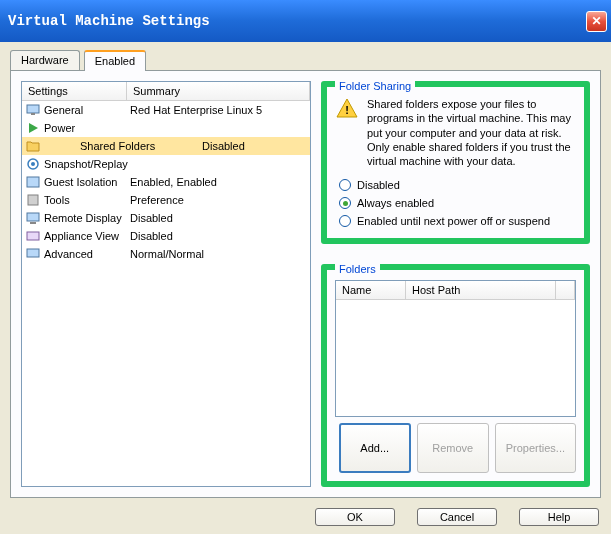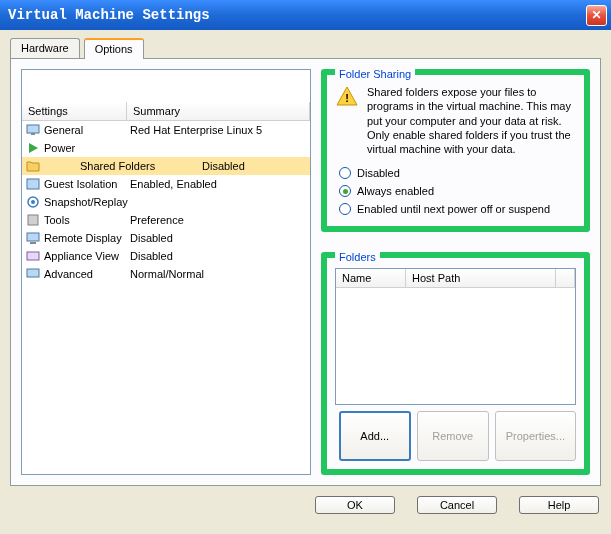--- a/index.html
+++ b/index.html
@@ -1,27 +1,27 @@
 <!DOCTYPE html>
 <html><head>
 <meta charset="utf-8">
 <style>
 * { box-sizing: border-box; font-family: Tahoma, sans-serif; font-size: 11px; }
 body { margin: 0; background: #ece9d8; width: 611px; height: 534px; overflow: hidden; }
-.titlebar { background: linear-gradient(to bottom, #3a8cff 0%, #1e6bd8 50%, #1459c4 100%); height: 30px; display: flex; align-items: center; padding: 0 4px 0 8px; }
+.titlebar { background: linear-gradient(to bottom, #3a8cff 0%, #1e6bd8 50%, #1459c4 100%); height: 42px; display: flex; align-items: center; padding: 0 4px 0 8px; }
 .titlebar-title { color: #fff; font-family: "Courier New", monospace; font-size: 14px; font-weight: bold; flex: 1; }
 .close-btn { width: 21px; height: 21px; background: linear-gradient(to bottom, #f8a898, #e8513c 50%, #c93320); border: 1px solid #fff; border-radius: 3px; color: #fff; display: flex; align-items: center; justify-content: center; font-weight: bold; font-size: 12px; cursor: pointer; }
 .content { padding: 8px 10px; }
 .tabs { display: flex; border-bottom: 1px solid #919b9c; margin-bottom: -1px; }
 .tab { padding: 3px 10px; border: 1px solid #919b9c; border-bottom: none; background: #f4f3ee; margin-right: 4px; border-radius: 3px 3px 0 0; cursor: pointer; position: relative; }
 .tab.active { background: #fcfcfe; border-top: 2px solid #ffa020; z-index: 2; margin-bottom: -1px; padding-bottom: 4px; }
 .tab-panel { border: 1px solid #919b9c; background: #fcfcfe; padding: 10px; height: 428px; display: flex; gap: 10px; }
 .left-panel { width: 290px; display: flex; flex-direction: column; }
 .settings-list { border: 1px solid #7f9db9; background: #fff; flex: 1; }
-.list-header { display: flex; background: linear-gradient(#fff, #f2f2f2); border-bottom: 1px solid #d0d0d0; margin-top: 32px; }
+.list-header { display: flex; background: linear-gradient(#fff, #f2f2f2); border-bottom: 1px solid #d0d0d0; }
 .list-header > div { padding: 3px 6px; border-right: 1px solid #d0d0d0; }
 .list-header .col1 { width: 105px; }
 .list-header .col2 { flex: 1; }
 .list-row { display: flex; align-items: center; padding: 1px 3px; cursor: pointer; }
 .list-row.selected { background: #ffe6a0; gap: 36px; }
 .list-row .icon { width: 16px; height: 16px; margin-right: 3px; display: inline-flex; align-items: center; justify-content: center; }
 .list-row .label { width: 86px; }
 .list-row .summary { flex: 1; }
 .right-panel { flex: 1; display: flex; flex-direction: column; gap: 8px; }
 .groupbox { border: 6px solid #22c55e; border-radius: 3px; padding: 10px 8px 8px; position: relative; }
@@ -50,21 +50,21 @@
 <body>
 
 <div class="titlebar">
   <span class="titlebar-title">Virtual Machine Settings</span>
   <div class="close-btn">✕</div>
 </div>
 
 <div class="content">
   <div class="tabs">
     <div class="tab">Hardware</div>
-    <div class="tab active">Options</div>
+    <div class="tab active">Enabled</div>
   </div>
   <div class="tab-panel">
 
     <div class="left-panel">
       <div class="settings-list">
         <div class="list-header">
           <div class="col1">Settings</div>
           <div class="col2">Summary</div>
         </div>
         <div class="list-row">
@@ -91,35 +91,35 @@
               <svg width="16" height="16">
                 <path d="M2 4h4l1 1h7v8H2z" fill="#f8d060" stroke="#c09020"></path>
               </svg>
             </span>
           <span class="label">Shared Folders</span>
           <span class="summary">Disabled</span>
         </div>
         <div class="list-row">
           <span class="icon">
               <svg width="16" height="16">
+                <circle cx="8" cy="8" r="5" fill="none" stroke="#3a7fbf" stroke-width="1.5"></circle>
+                <circle cx="8" cy="8" r="2" fill="#3a7fbf"></circle>
+              </svg>
+            </span>
+          <span class="label">Snapshot/Replay</span>
+          <span class="summary"></span>
+        </div>
+        <div class="list-row">
+          <span class="icon">
+              <svg width="16" height="16">
                 <rect x="2" y="3" width="12" height="10" fill="#b8d8f8" stroke="#5078a0"></rect>
               </svg>
             </span>
           <span class="label">Guest Isolation</span>
           <span class="summary">Enabled, Enabled</span>
-        </div>
-        <div class="list-row">
-          <span class="icon">
-              <svg width="16" height="16">
-                <circle cx="8" cy="8" r="5" fill="none" stroke="#3a7fbf" stroke-width="1.5"></circle>
-                <circle cx="8" cy="8" r="2" fill="#3a7fbf"></circle>
-              </svg>
-            </span>
-          <span class="label">Snapshot/Replay</span>
-          <span class="summary"></span>
         </div>
         <div class="list-row">
           <span class="icon">
               <svg width="16" height="16">
                 <rect x="3" y="3" width="10" height="10" fill="#d0d0d0" stroke="#808080"></rect>
               </svg>
             </span>
           <span class="label">Tools</span>
           <span class="summary">Preference</span>
         </div>

